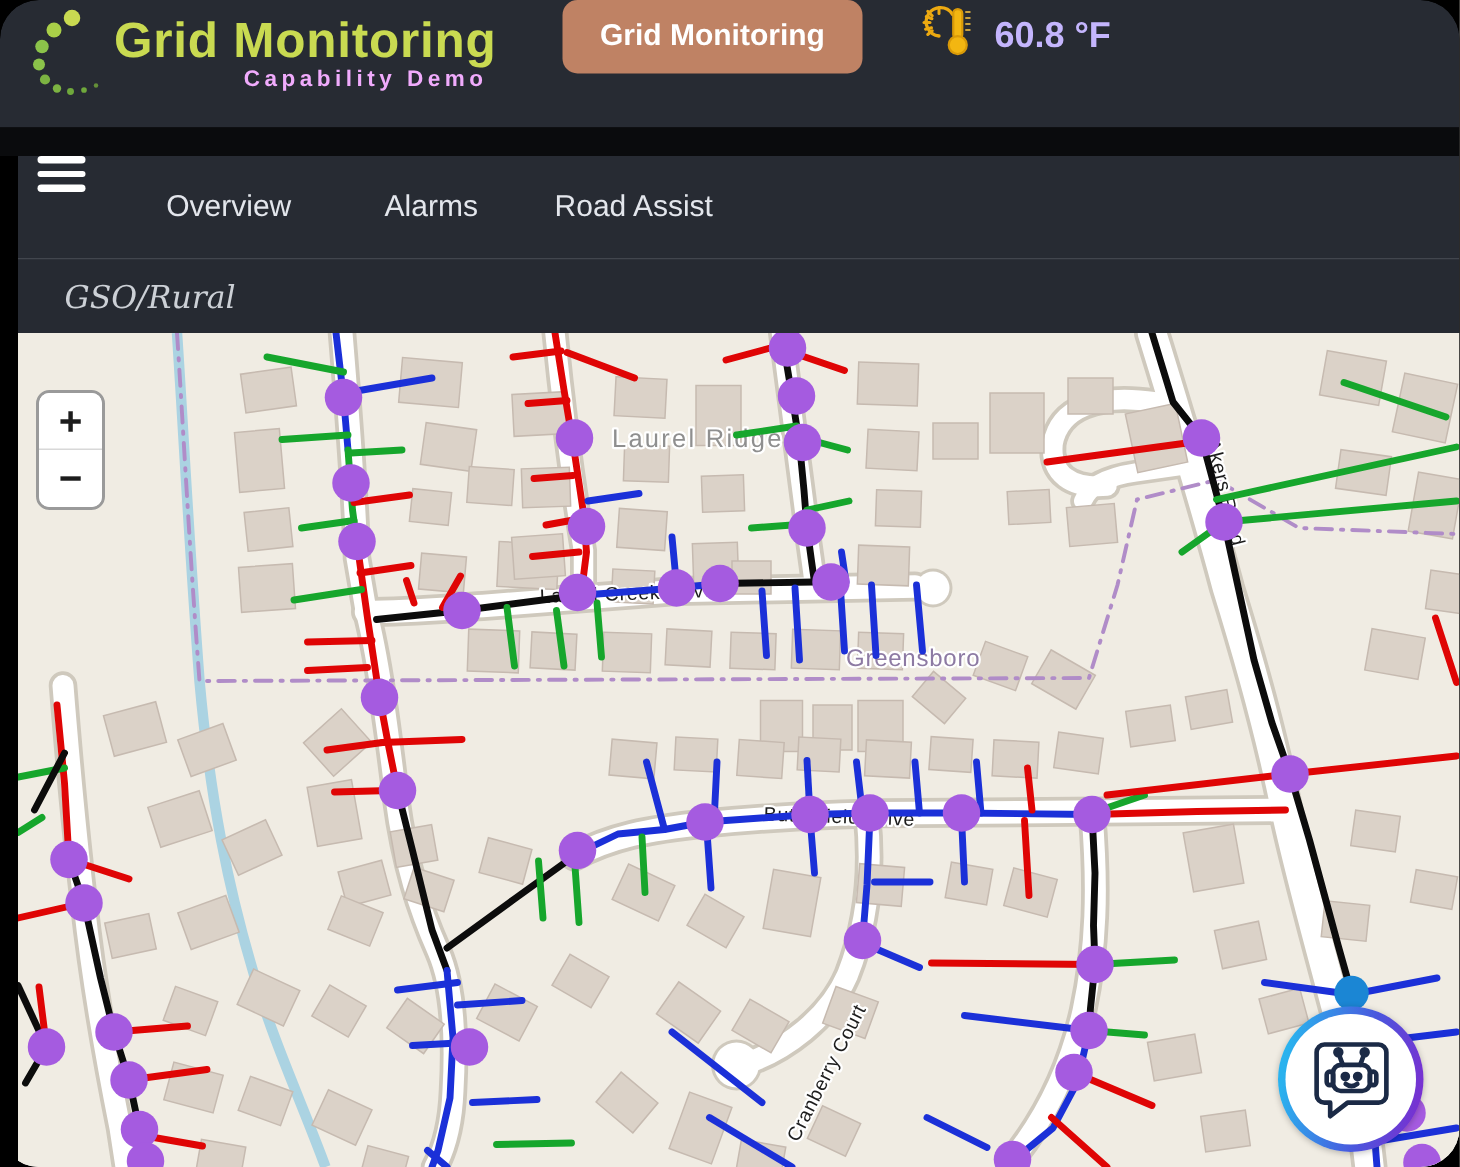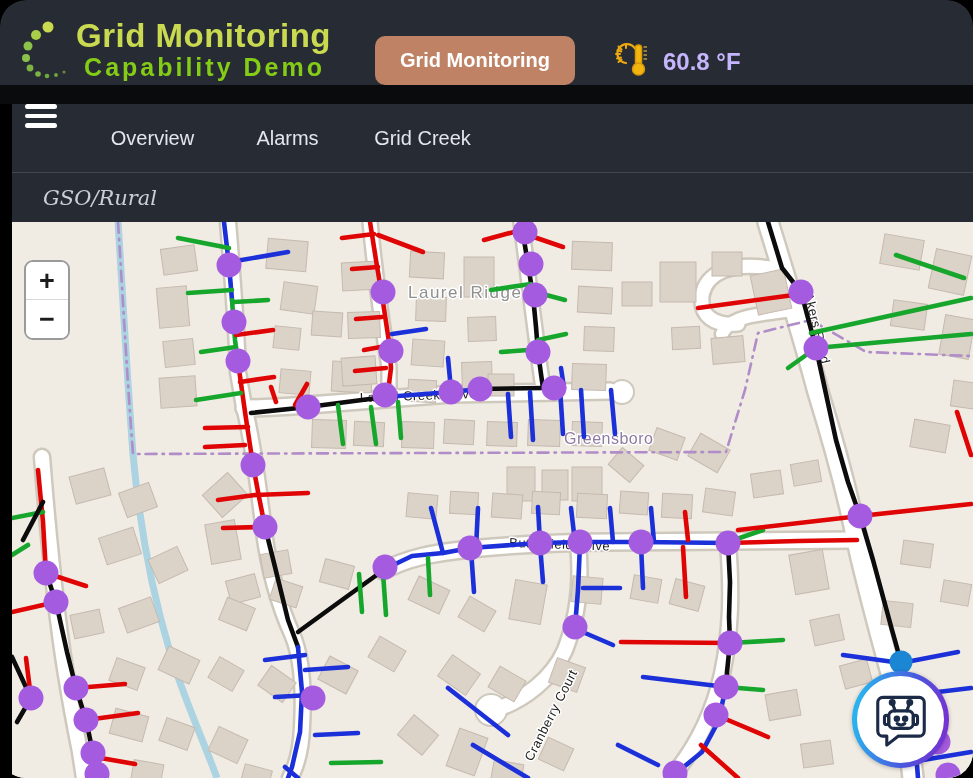--- a/index.html
+++ b/index.html
@@ -1,24 +1,24 @@
 <!DOCTYPE html>
 <html><head>
 <meta charset="utf-8">
 <style>
   html,body{margin:0;padding:0;background:#000;}
   *{box-sizing:border-box;}
   body{font-family:"Liberation Sans", sans-serif; -webkit-font-smoothing:antialiased;}
   .app{position:relative;width:973px;height:778px;background:#000;border-radius:26px;overflow:hidden;}
   
-  .header{height:85px;background:#272b33;border-radius:26px 26px 0 0;display:flex;align-items:flex-end;padding:0 18px 0 14px;}
+  .header{height:85px;background:#272b33;border-radius:26px 26px 0 0;display:flex;align-items:flex-start;padding:0 18px 0 14px;}
   .logo{display:flex;align-items:center;}
   .logo-text{display:flex;flex-direction:column;align-items:flex-end;margin-left:4px;}
   .logo-title{font-size:33px;font-weight:800;color:#c9da51;letter-spacing:.5px;line-height:34px;}
-  .logo-sub{font-size:25px;font-weight:600;color:#84cc16;letter-spacing:3px;margin-top:0px;padding-right:6px;}
+  .logo-sub{font-size:15px;font-weight:600;color:#f0abfc;letter-spacing:3px;margin-top:0px;padding-right:6px;}
   .gm-btn{margin-left:44px;background:#bf8264;color:#fff;font-weight:700;font-size:20px;border:none;border-radius:10px;padding:13px 25px;cursor:pointer;}
   .weather{display:flex;align-items:center;margin-left:38px;gap:10px;color:#c4b5fd;font-weight:700;font-size:24px;}
   
   .strip{height:19px;background:#0a0b0d;}
   
   .shell{margin-left:12px;background:#272b33;height:674px;display:flex;flex-direction:column;}
   .nav{height:69px;display:flex;border-bottom:1px solid #42464e;flex:none;}
   .burger{width:32px;display:flex;flex-direction:column;gap:5px;margin:0 28px 0 13px;cursor:pointer;}
   .burger span{display:block;height:4.5px;background:#fff;border-radius:2.5px;}
   .tab{width:135px;text-align:center;font-size:20px;color:#e3e6ec;height:69px;line-height:69px;position:relative;cursor:pointer;}
@@ -90,21 +90,21 @@
 
   <div class="shell">
     <div class="nav">
       <div class="burger">
           <span></span>
           <span></span>
           <span></span>
         </div>
       <div class="tab">Overview</div>
       <div class="tab">Alarms</div>
-      <div class="tab">Grid Creek</div>
+      <div class="tab">Road Assist</div>
     </div>
     <div class="crumbbar">
       <span class="crumb">GSO/Rural</span>
     </div>
 
     <div class="map" id="map">
         <svg width="961" height="556" viewBox="0 0 961 556" class="base">
           <rect x="0" y="0" width="961" height="556" fill="#f0ece3"></rect>
           <g>
             <path d="M 106,0 C 110,60 114,140 121,232 C 128,310 140,370 158,430 C 170,472 190,515 205,556" fill="none" stroke="#abd3e2" stroke-width="7"></path>

